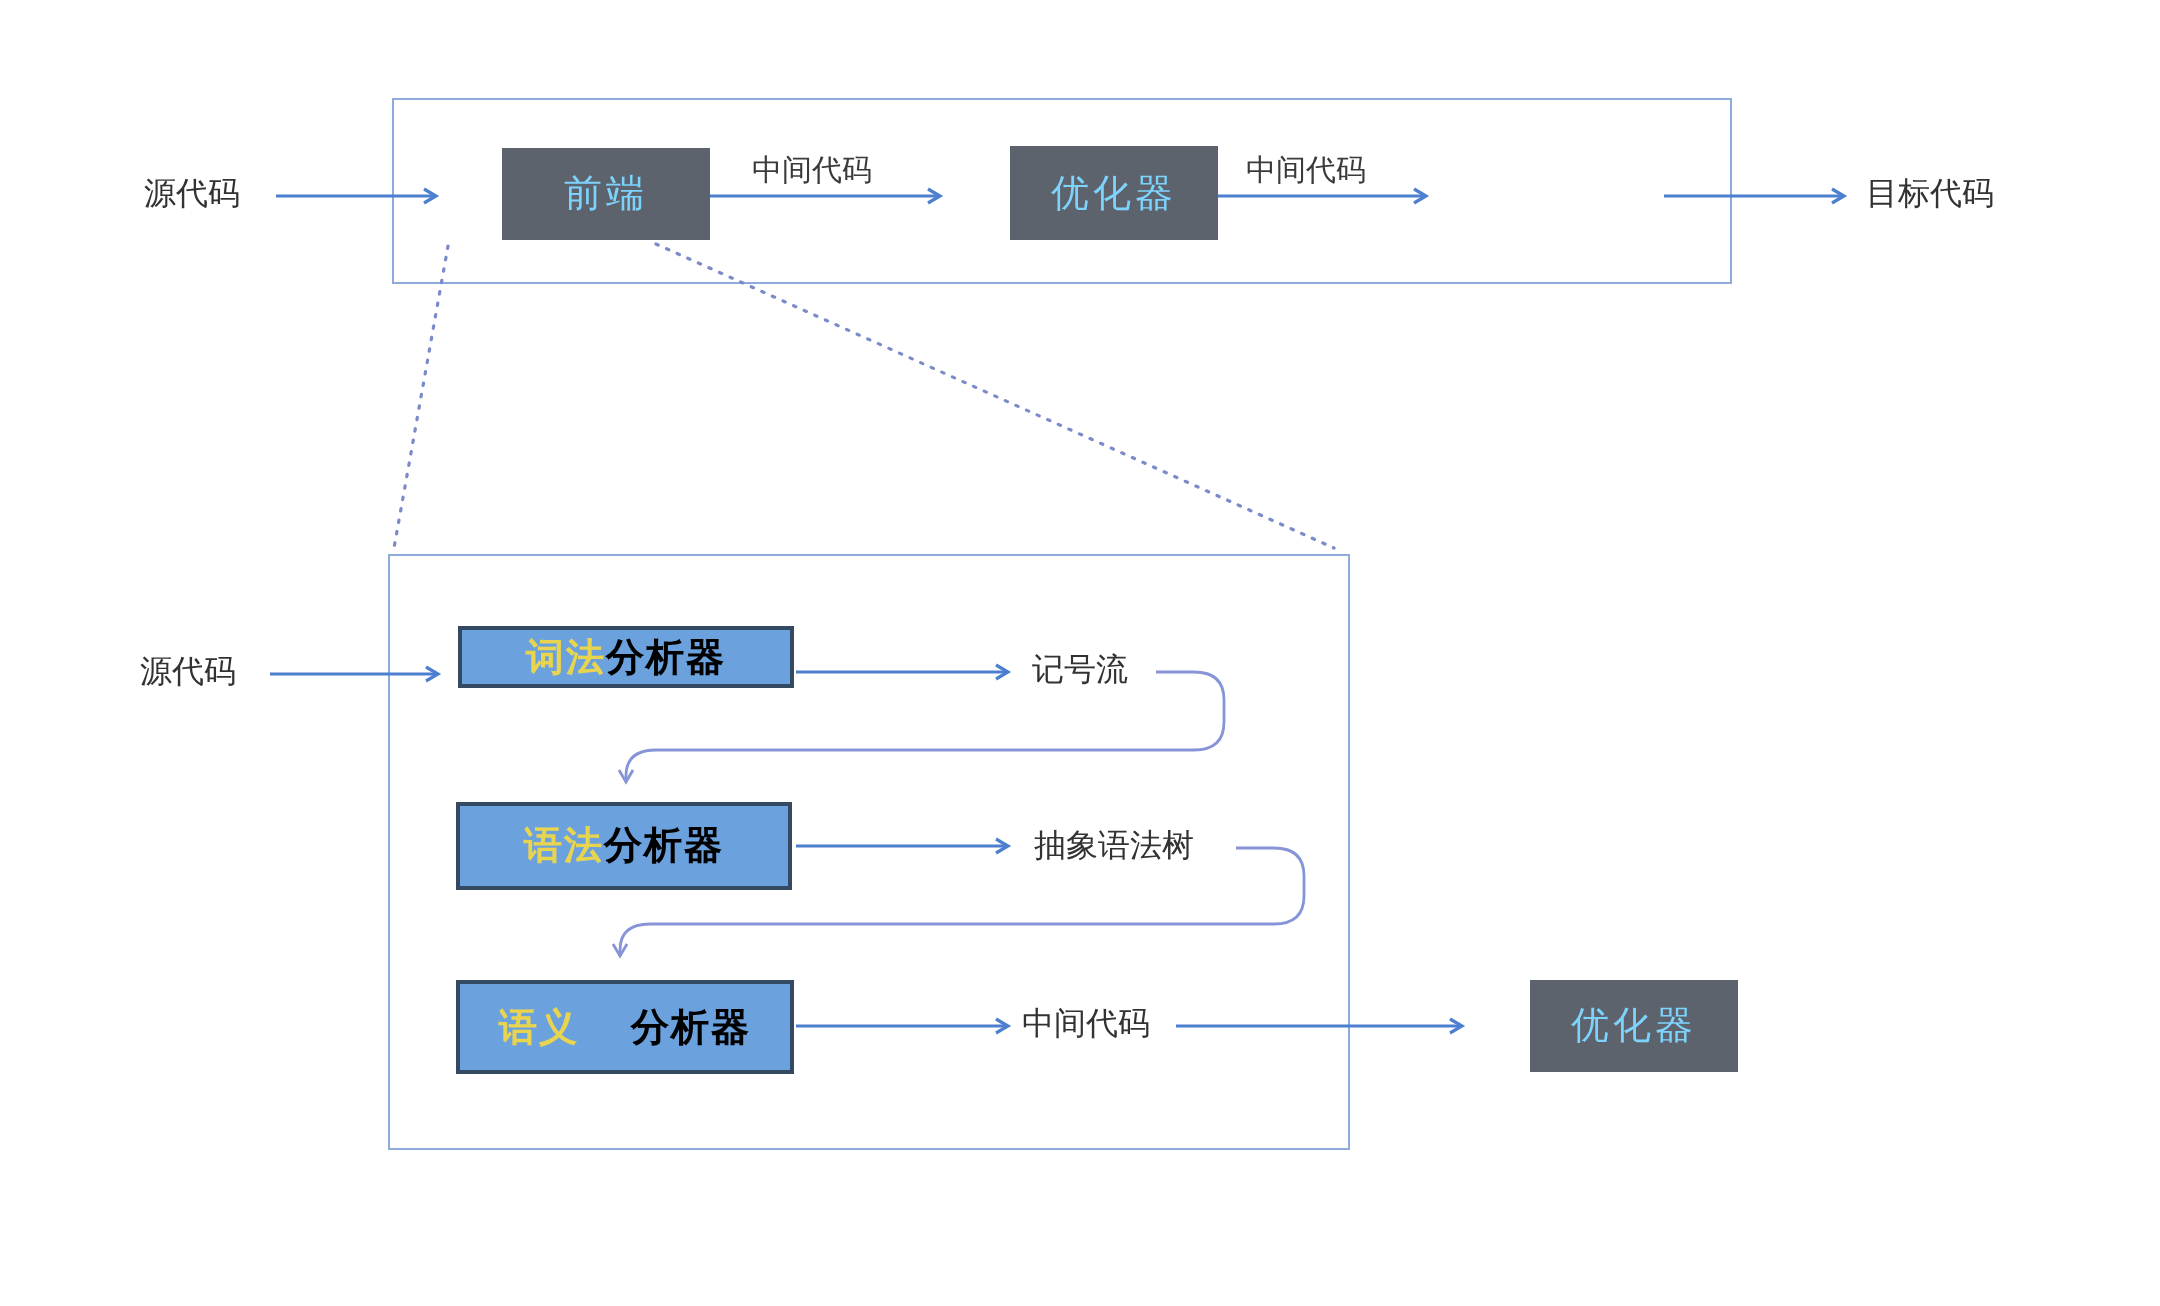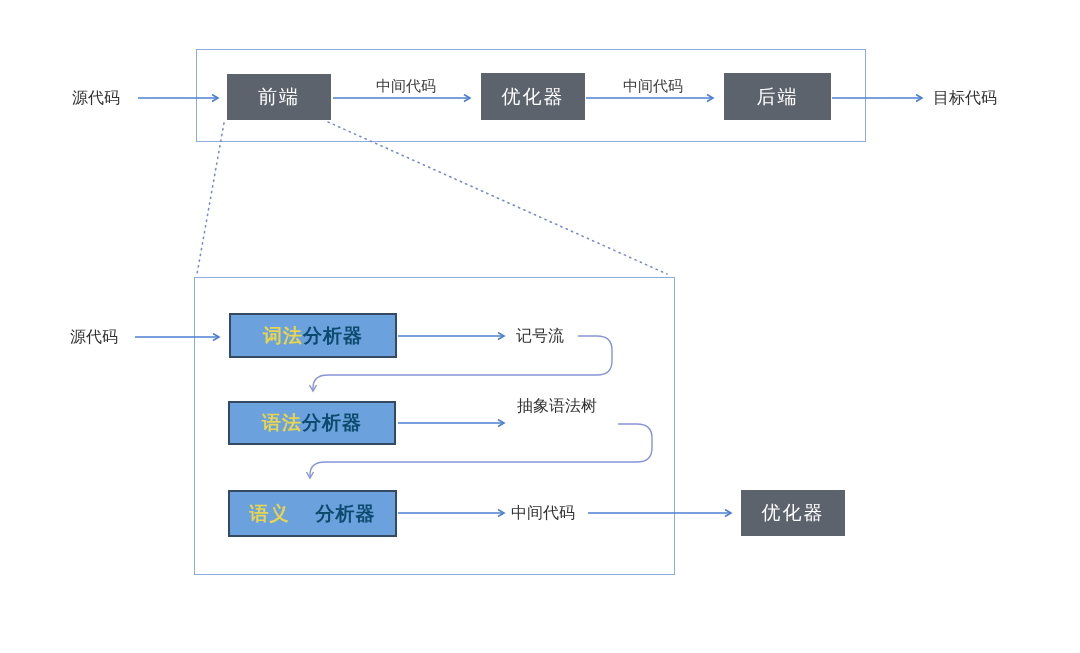--- a/index.html
+++ b/index.html
@@ -3,31 +3,31 @@
 <meta charset="utf-8">
 <style>
   html,body{margin:0;padding:0;background:#ffffff;}
   #stage{
     position:relative;width:1080px;height:653px;background:#ffffff;overflow:hidden;
     font-family:"Liberation Sans","DejaVu Sans",sans-serif;color:#333;
   }
   .frame{position:absolute;border:1px solid #8faadc;background:transparent;}
   #connectors{position:absolute;left:0;top:0;width:1080px;height:653px;pointer-events:none;}
   .darkbox{
-    position:absolute;background:#5d636d;color:#ffffff;
+    position:absolute;background:#5d636d;color:#7dd3fc;
     display:flex;align-items:center;justify-content:center;
-    font-size:19px;letter-spacing:2px;
+    font-size:19px;letter-spacing:2px;margin-left:24px;
   }
   .bluebox{
     position:absolute;background:#6ba2dd;border:2px solid #344a63;
     display:flex;align-items:center;justify-content:center;
     font-size:19px;font-weight:bold;letter-spacing:1px;box-sizing:border-box;
   }
   .bluebox .hl{color:#e8d44f;}
-  .bluebox .rest{color:#0c4a6e;}
+  .bluebox .rest{color:#000000;}
   .lbl{position:absolute;font-size:16px;line-height:22px;white-space:nowrap;color:#323232;}
   .lbl-sm{position:absolute;font-size:15px;line-height:18px;white-space:nowrap;color:#3a3a3a;}
 </style>
 </head>
 <body>
 
 <div id="stage">
 
   <div class="frame" style="left:196px;top:49px;width:668px;height:91px;"></div>
   <div class="frame" style="left:194px;top:277px;width:479px;height:296px;"></div>
@@ -67,41 +67,38 @@
   </div>
 
   <div class="lbl-sm" style="left:376px;top:77px;">中间代码</div>
 
   <div class="darkbox" style="left:481px;top:73px;width:104px;height:47px;">
     <span>优化器</span>
   </div>
 
   <div class="lbl-sm" style="left:623px;top:77px;">中间代码</div>
 
-  <div class="darkbox" style="left:724px;top:73px;width:107px;height:47px;">
-    <span>后端</span>
-  </div>
 
   <div class="lbl" style="left:933px;top:87px;">目标代码</div>
 
   <div class="lbl" style="left:70px;top:326px;">源代码</div>
 
-  <div class="bluebox" style="left:229px;top:313px;width:168px;height:45px;">
+  <div class="bluebox" style="left:229px;top:313px;width:168px;height:31px;">
     <span class="hl">词法</span>
       <span class="rest">分析器</span>
   </div>
 
   <div class="lbl" style="left:516px;top:325px;text-align:right;">记号流</div>
 
   <div class="bluebox" style="left:228px;top:401px;width:168px;height:44px;">
     <span class="hl">语法</span>
       <span class="rest">分析器</span>
   </div>
 
-  <div class="lbl" style="left:517px;top:395px;text-align:center;">抽象语法树</div>
+  <div class="lbl" style="left:517px;top:413px;text-align:center;">抽象语法树</div>
 
   <div class="bluebox" style="left:228px;top:490px;width:169px;height:47px;gap:26px;">
     <span class="hl">语义</span>
       <span class="rest">分析器</span>
   </div>
 
   <div class="lbl" style="left:511px;top:502px;">中间代码</div>
 
   <div class="darkbox" style="left:741px;top:490px;width:104px;height:46px;">
     <span>优化器</span>

